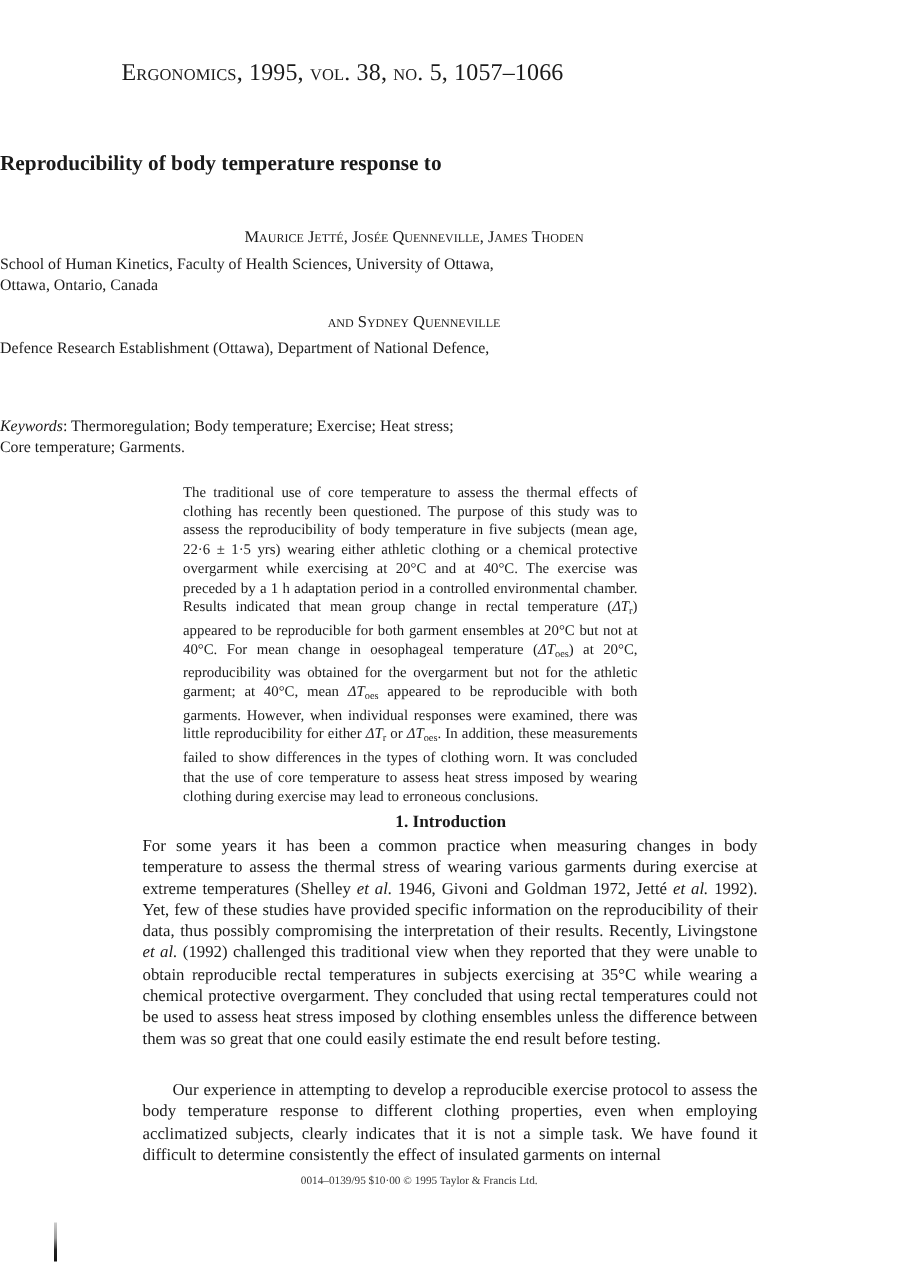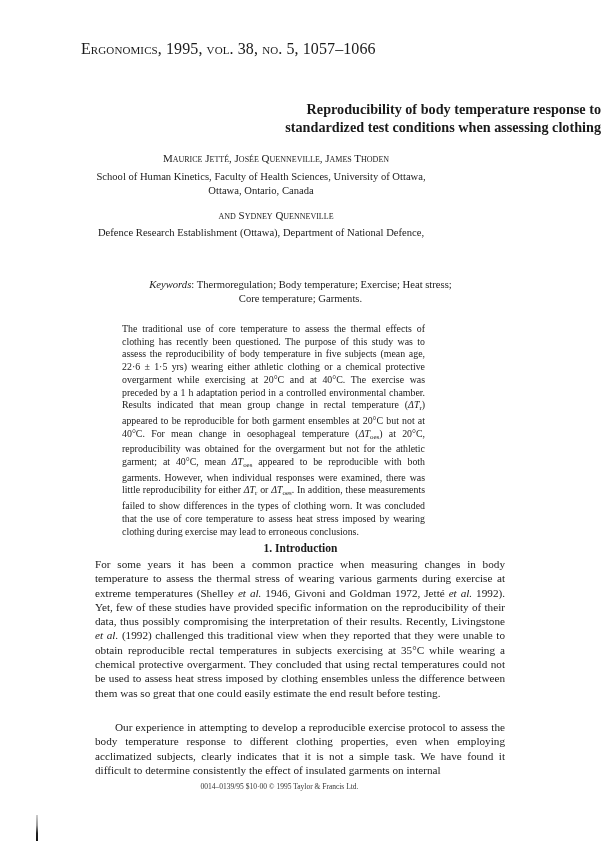--- a/index.html
+++ b/index.html
@@ -7,33 +7,33 @@
       width: 601px; height: 846px; position: relative; overflow: hidden;
       font-family: "Liberation Serif", "DejaVu Serif", serif; color: #1a1a1a;
     }
     .journal-header {
       position: absolute; left: 81px; top: 40px;
       font-size: 16px; letter-spacing: 0.1px;
     }
     .sc { font-variant: small-caps; }
     .title {
       position: absolute; left: 0; width: 601px; top: 100px;
-      text-align: right; font-weight: bold; font-size: 14.2px; line-height: 18px;
+      text-align: left; font-weight: bold; font-size: 14.2px; line-height: 18px;
     }
     .authors {
       position: absolute; left: 0; width: 552px; top: 152px;
       text-align: center; font-size: 11px; font-variant: small-caps;
     }
     .affil {
       position: absolute; left: 0; width: 498px;
-      text-align: center; font-size: 10.6px; line-height: 14px; padding-left: 12px;
+      font-size: 10.6px; line-height: 14px;
     }
     .keywords {
       position: absolute; left: 0; width: 601px; top: 278px;
-      text-align: center; font-size: 10.6px; line-height: 14px;
+      font-size: 10.6px; line-height: 14px;
     }
     .abstract-wrap {
       position: absolute; left: 122px; top: 323px; width: 303px;
     }
     .section-heading {
       position: absolute; left: 0; width: 601px; top: 542px;
       text-align: center; font-weight: bold; font-size: 11.5px;
     }
     .body-text {
       position: absolute; left: 95px; width: 410px; top: 557px;
@@ -55,21 +55,20 @@
   </style>
 </head>
 <body>
 
 <div class="journal-header">
   <span class="sc">Ergonomics</span><span>, 1995, </span><span class="sc">vol</span><span>. 38, </span><span class="sc">no</span><span>. 5, 1057–1066</span>
 </div>
 
 <div class="title">
   <div>Reproducibility of body temperature response to</div>
-  <div>standardized test conditions when assessing clothing</div>
 </div>
 
 <div class="authors">Maurice Jetté, Josée Quenneville, James Thoden</div>
 
 <div class="affil" style="top:170px;">
   <div>School of Human Kinetics, Faculty of Health Sciences, University of Ottawa,</div>
   <div>Ottawa, Ontario, Canada</div>
 </div>
 
 <div class="authors" style="top:209px;">and Sydney Quenneville</div>

